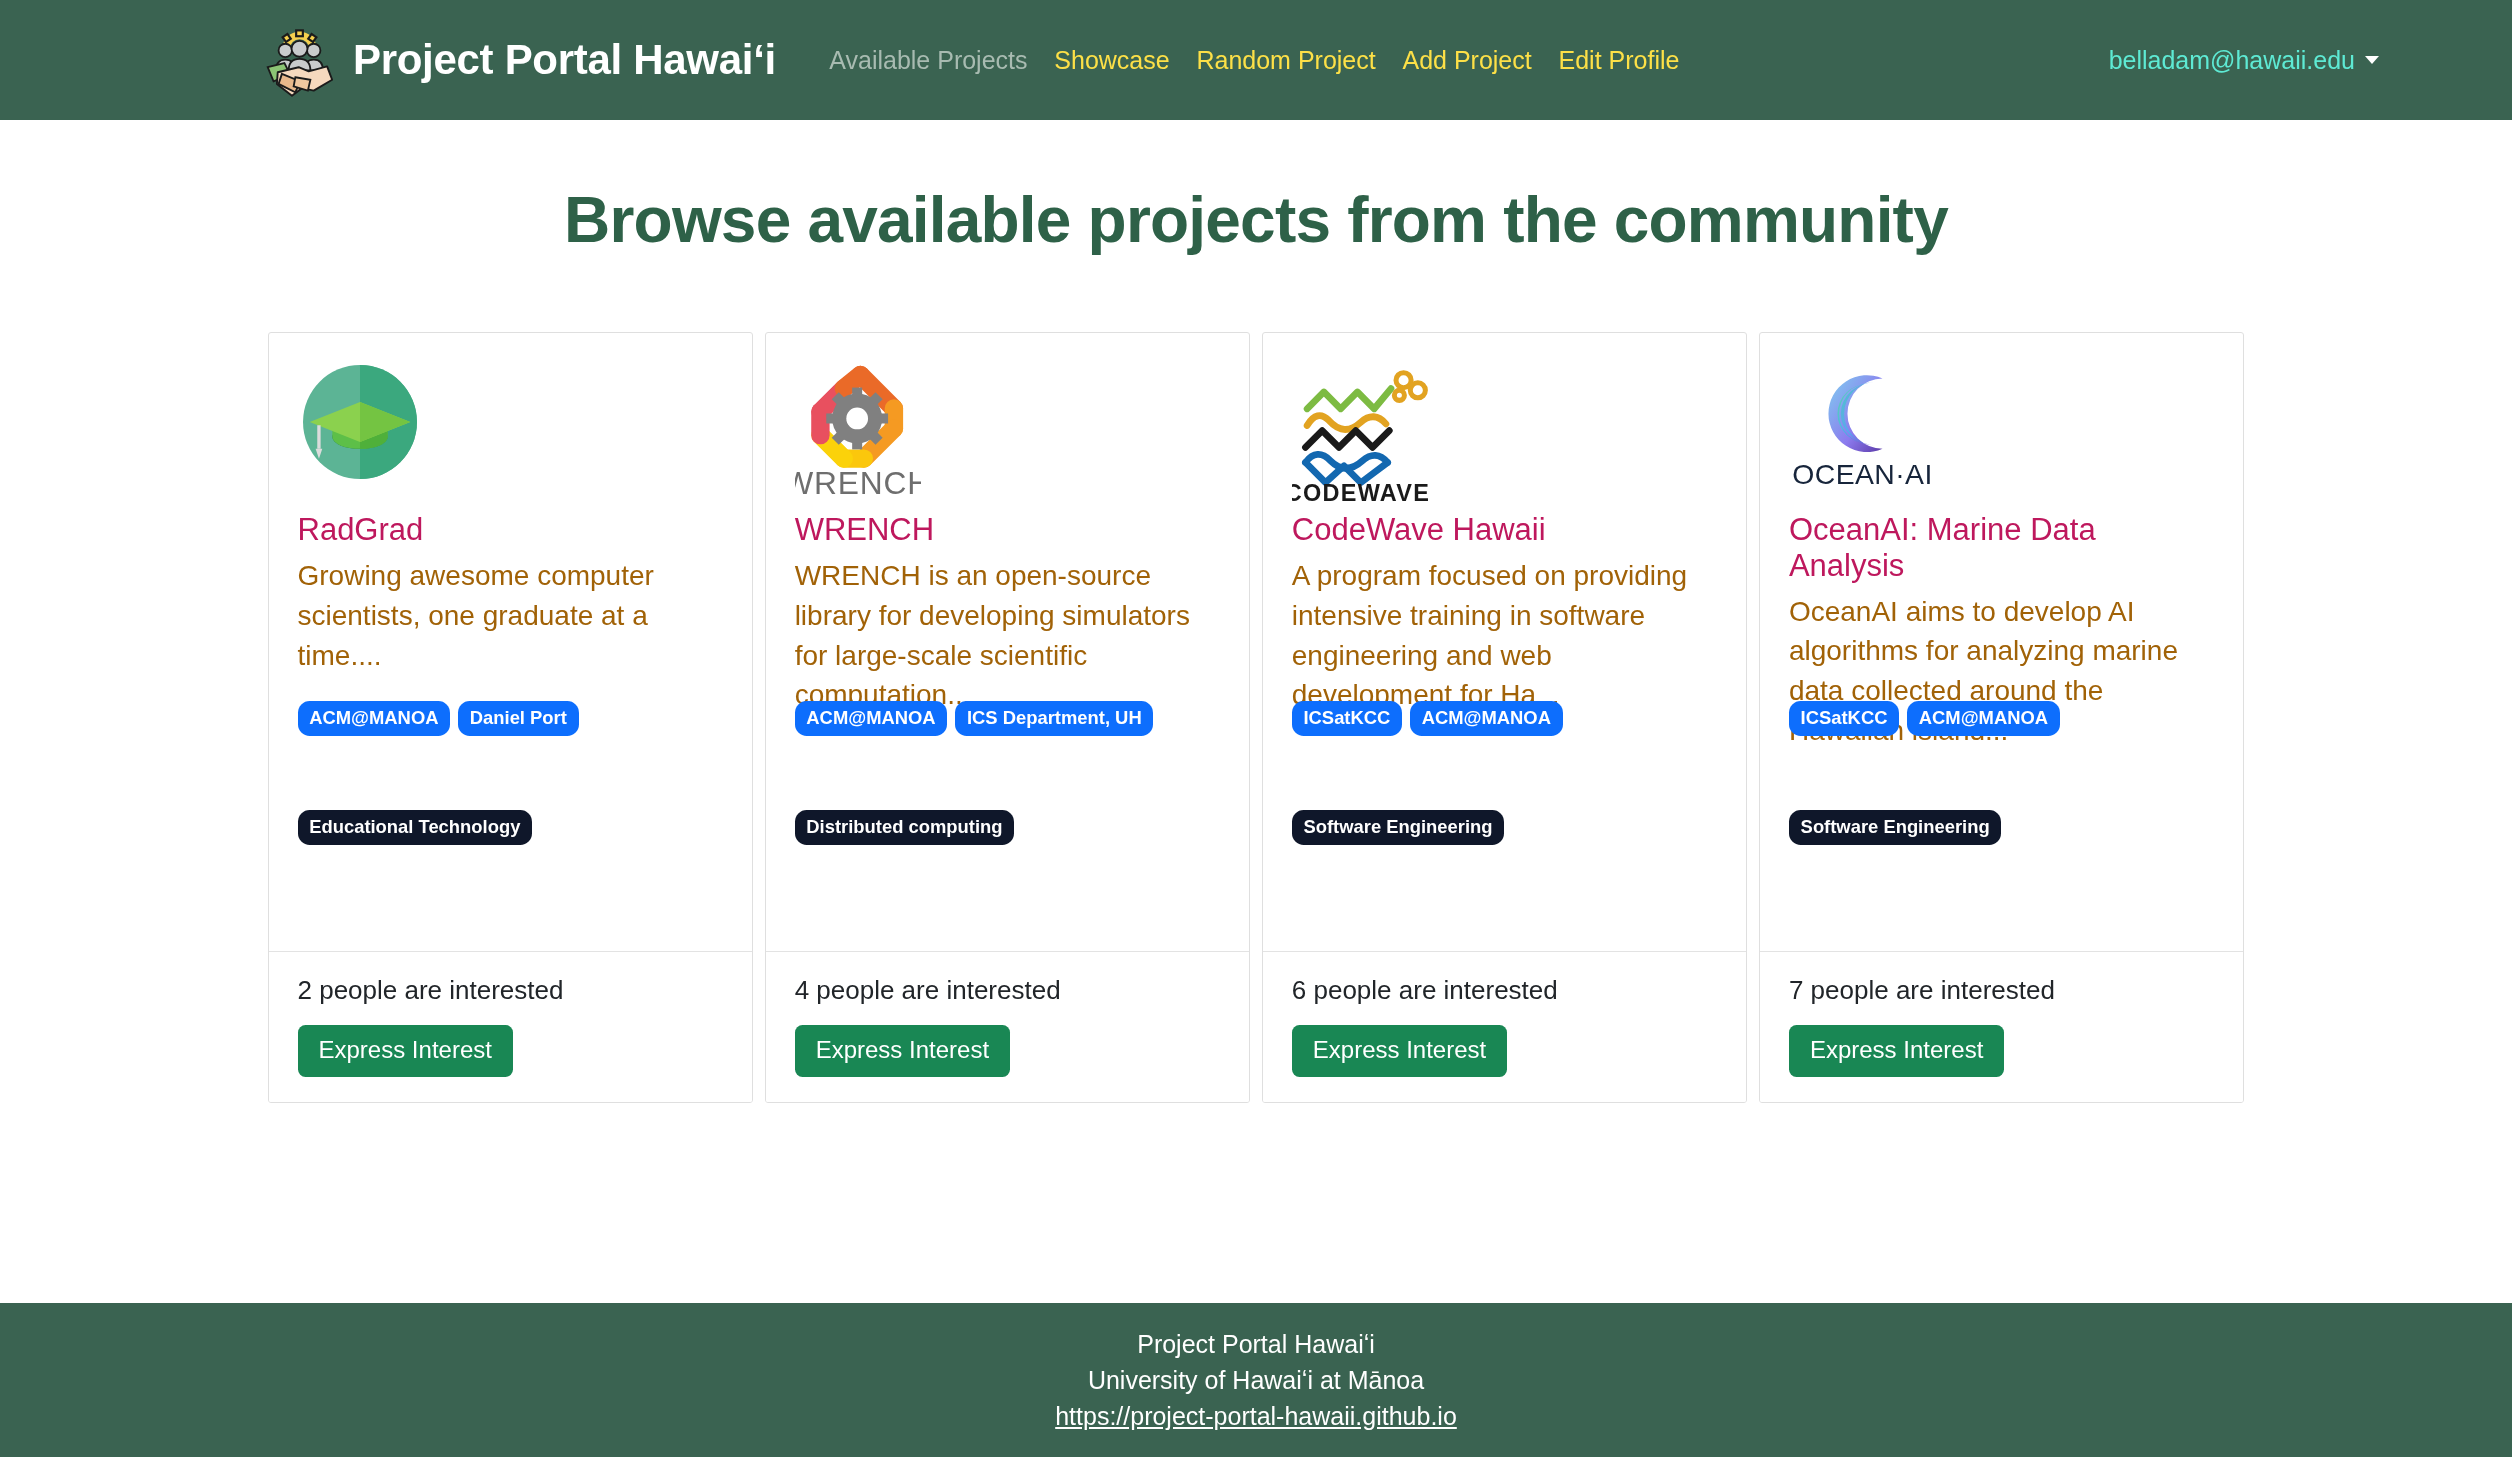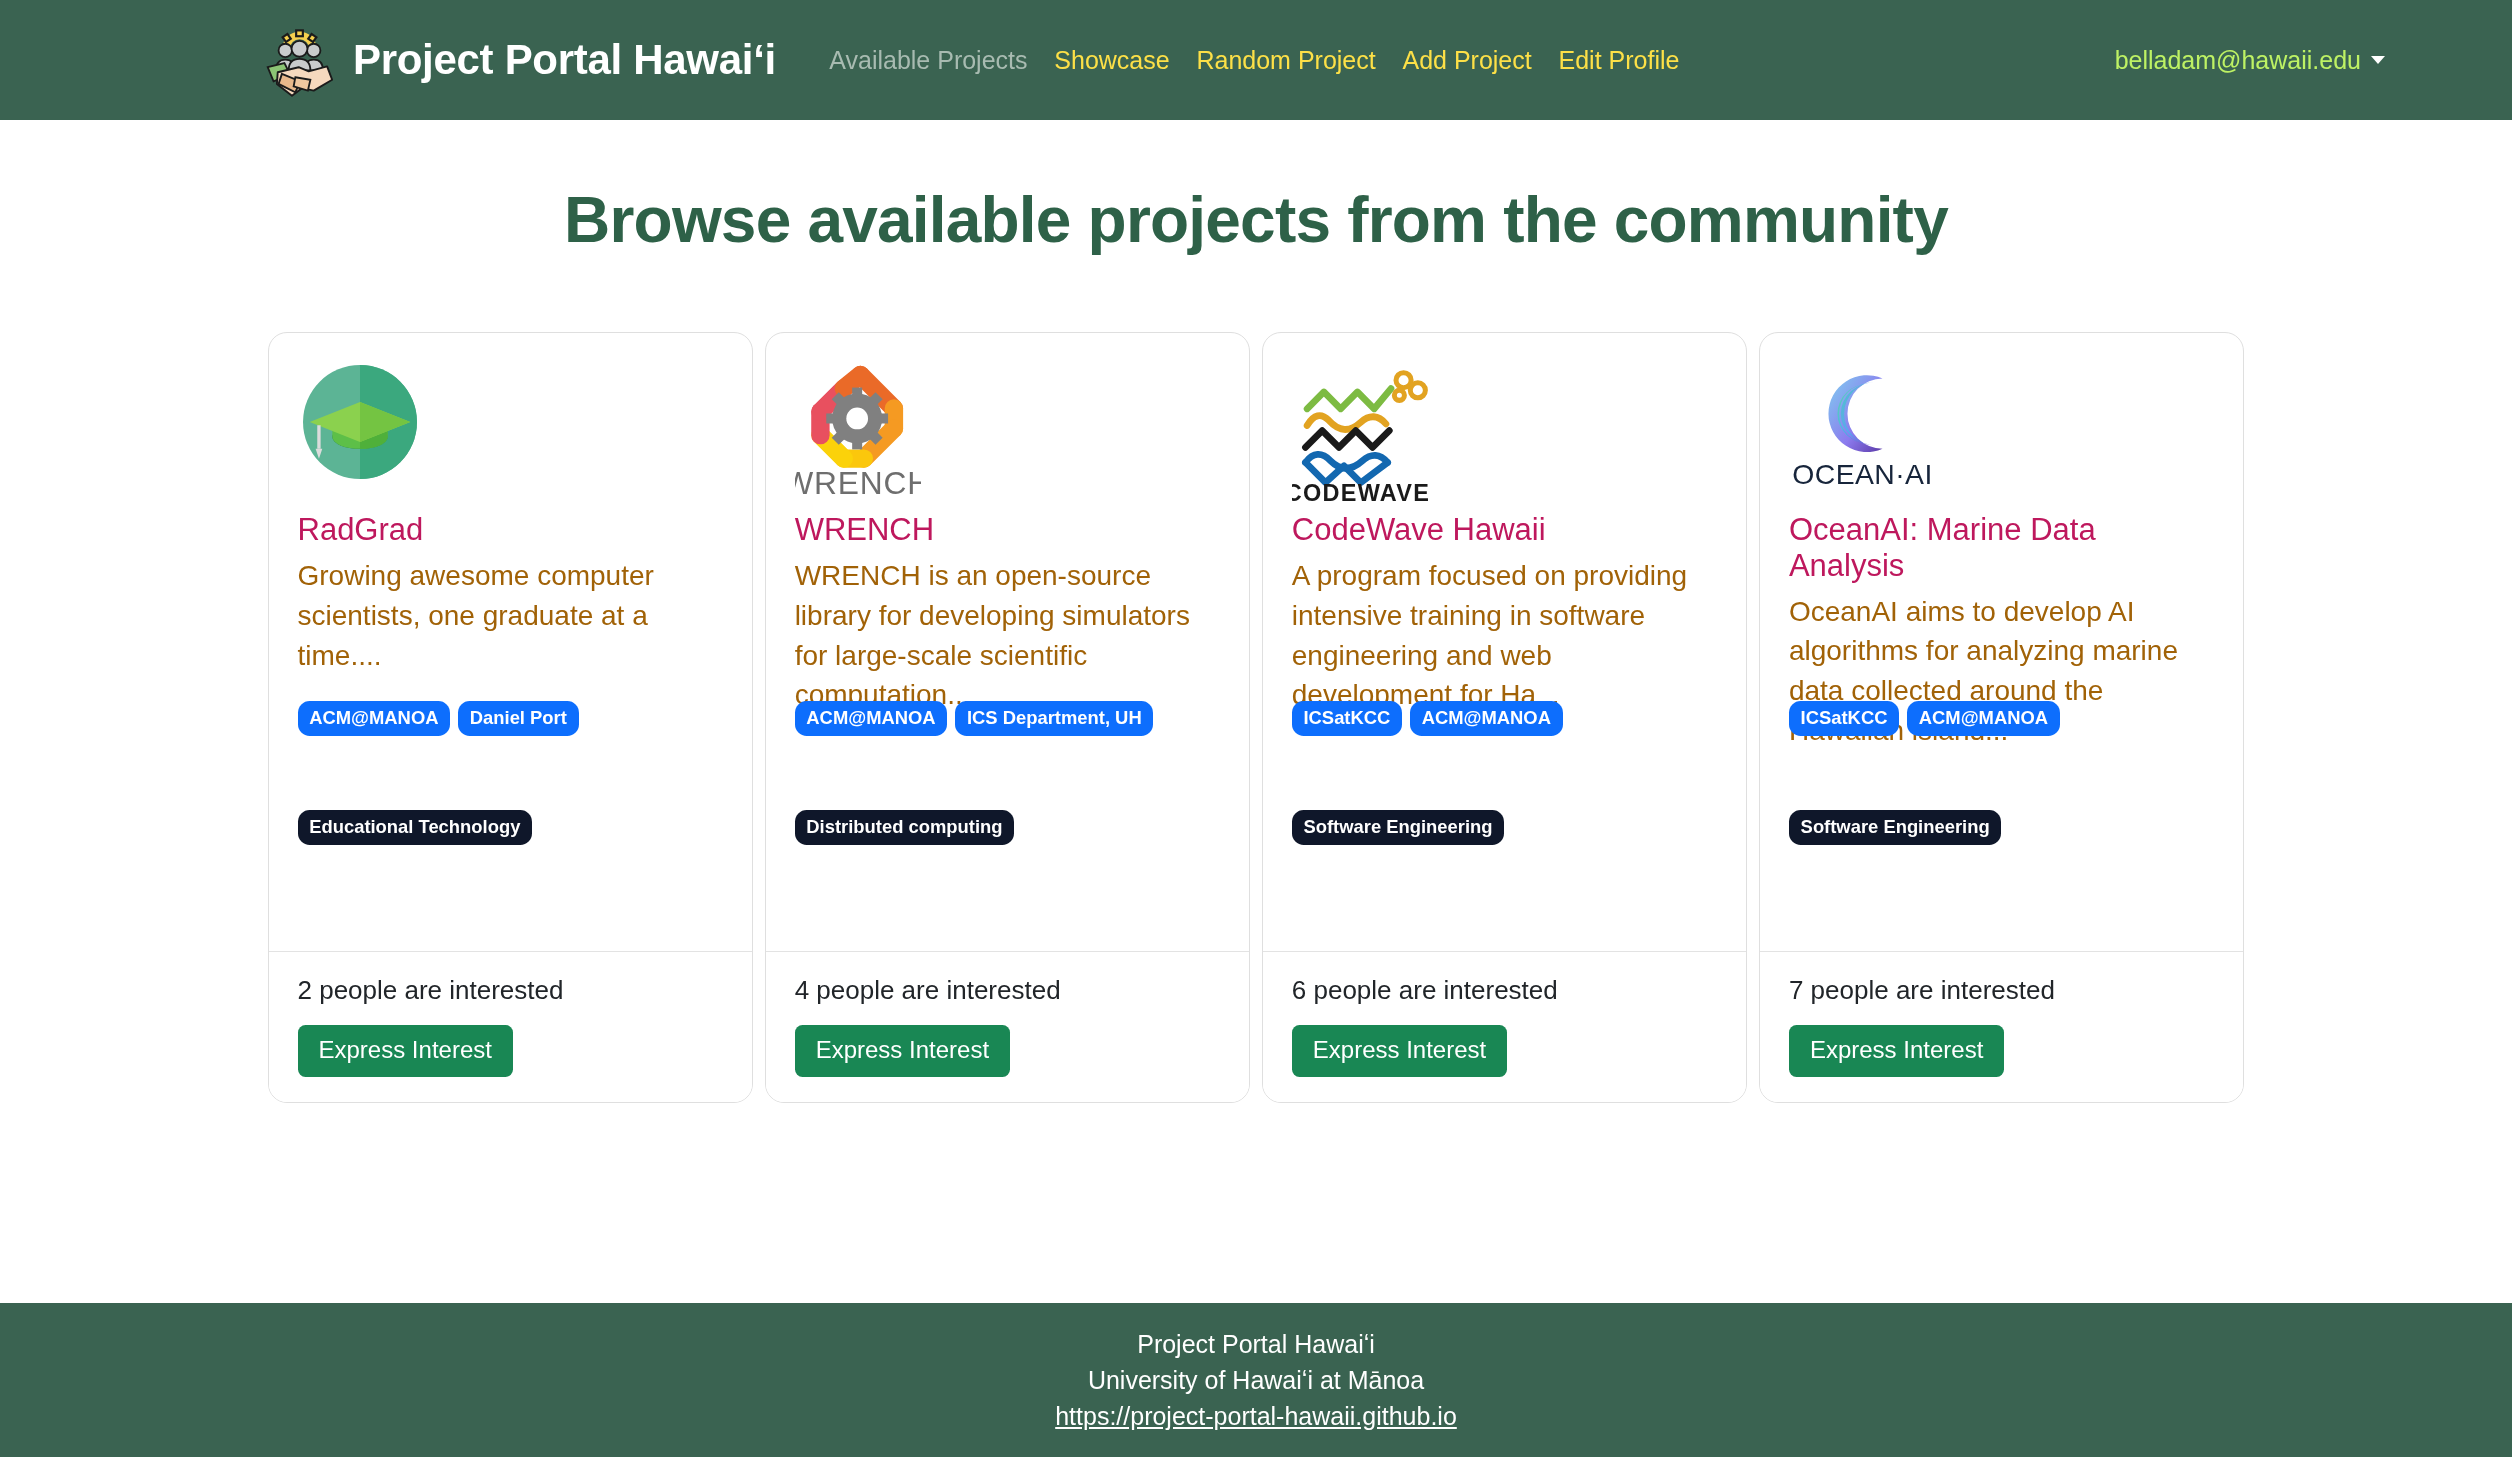--- a/index.html
+++ b/index.html
@@ -40,23 +40,23 @@
   .nav-link {
     color: #fde047;
     font-size: 25px;
     text-decoration: none;
     padding: 0 13.4px;
     white-space: nowrap;
   }
   .nav-link.muted { color: #A8BBB1; }
   .nav-user {
     position: absolute;
-    right: 127px;
+    right: 133px;
     display: flex; align-items: center;
-    color: #bef264;
+    color: #5eead4;
     font-size: 25px;
     text-decoration: none;
     white-space: nowrap;
     text-align: center;
   }
   .caret {
     display: inline-block;
     margin-left: 10px;
     width: 0; height: 0;
     border-left: 7.5px solid transparent;
@@ -80,21 +80,21 @@
     position: absolute;
     top: 332px; left: 268px;
     width: 1976px;
     display: flex;
     gap: 12.6px;
   }
   .card {
     width: 486px;
     background: #ffffff;
     border: 1.7px solid #DFDFDF;
-    border-radius: 19px;
+    border-radius: 3px;
     display: flex;
     flex-direction: column;
     height: 771px;
     overflow: hidden;
   }
   .card-body {
     padding: 27px 28.5px 0 28.5px;
     flex: 1 1 auto;
     position: relative;
   }

